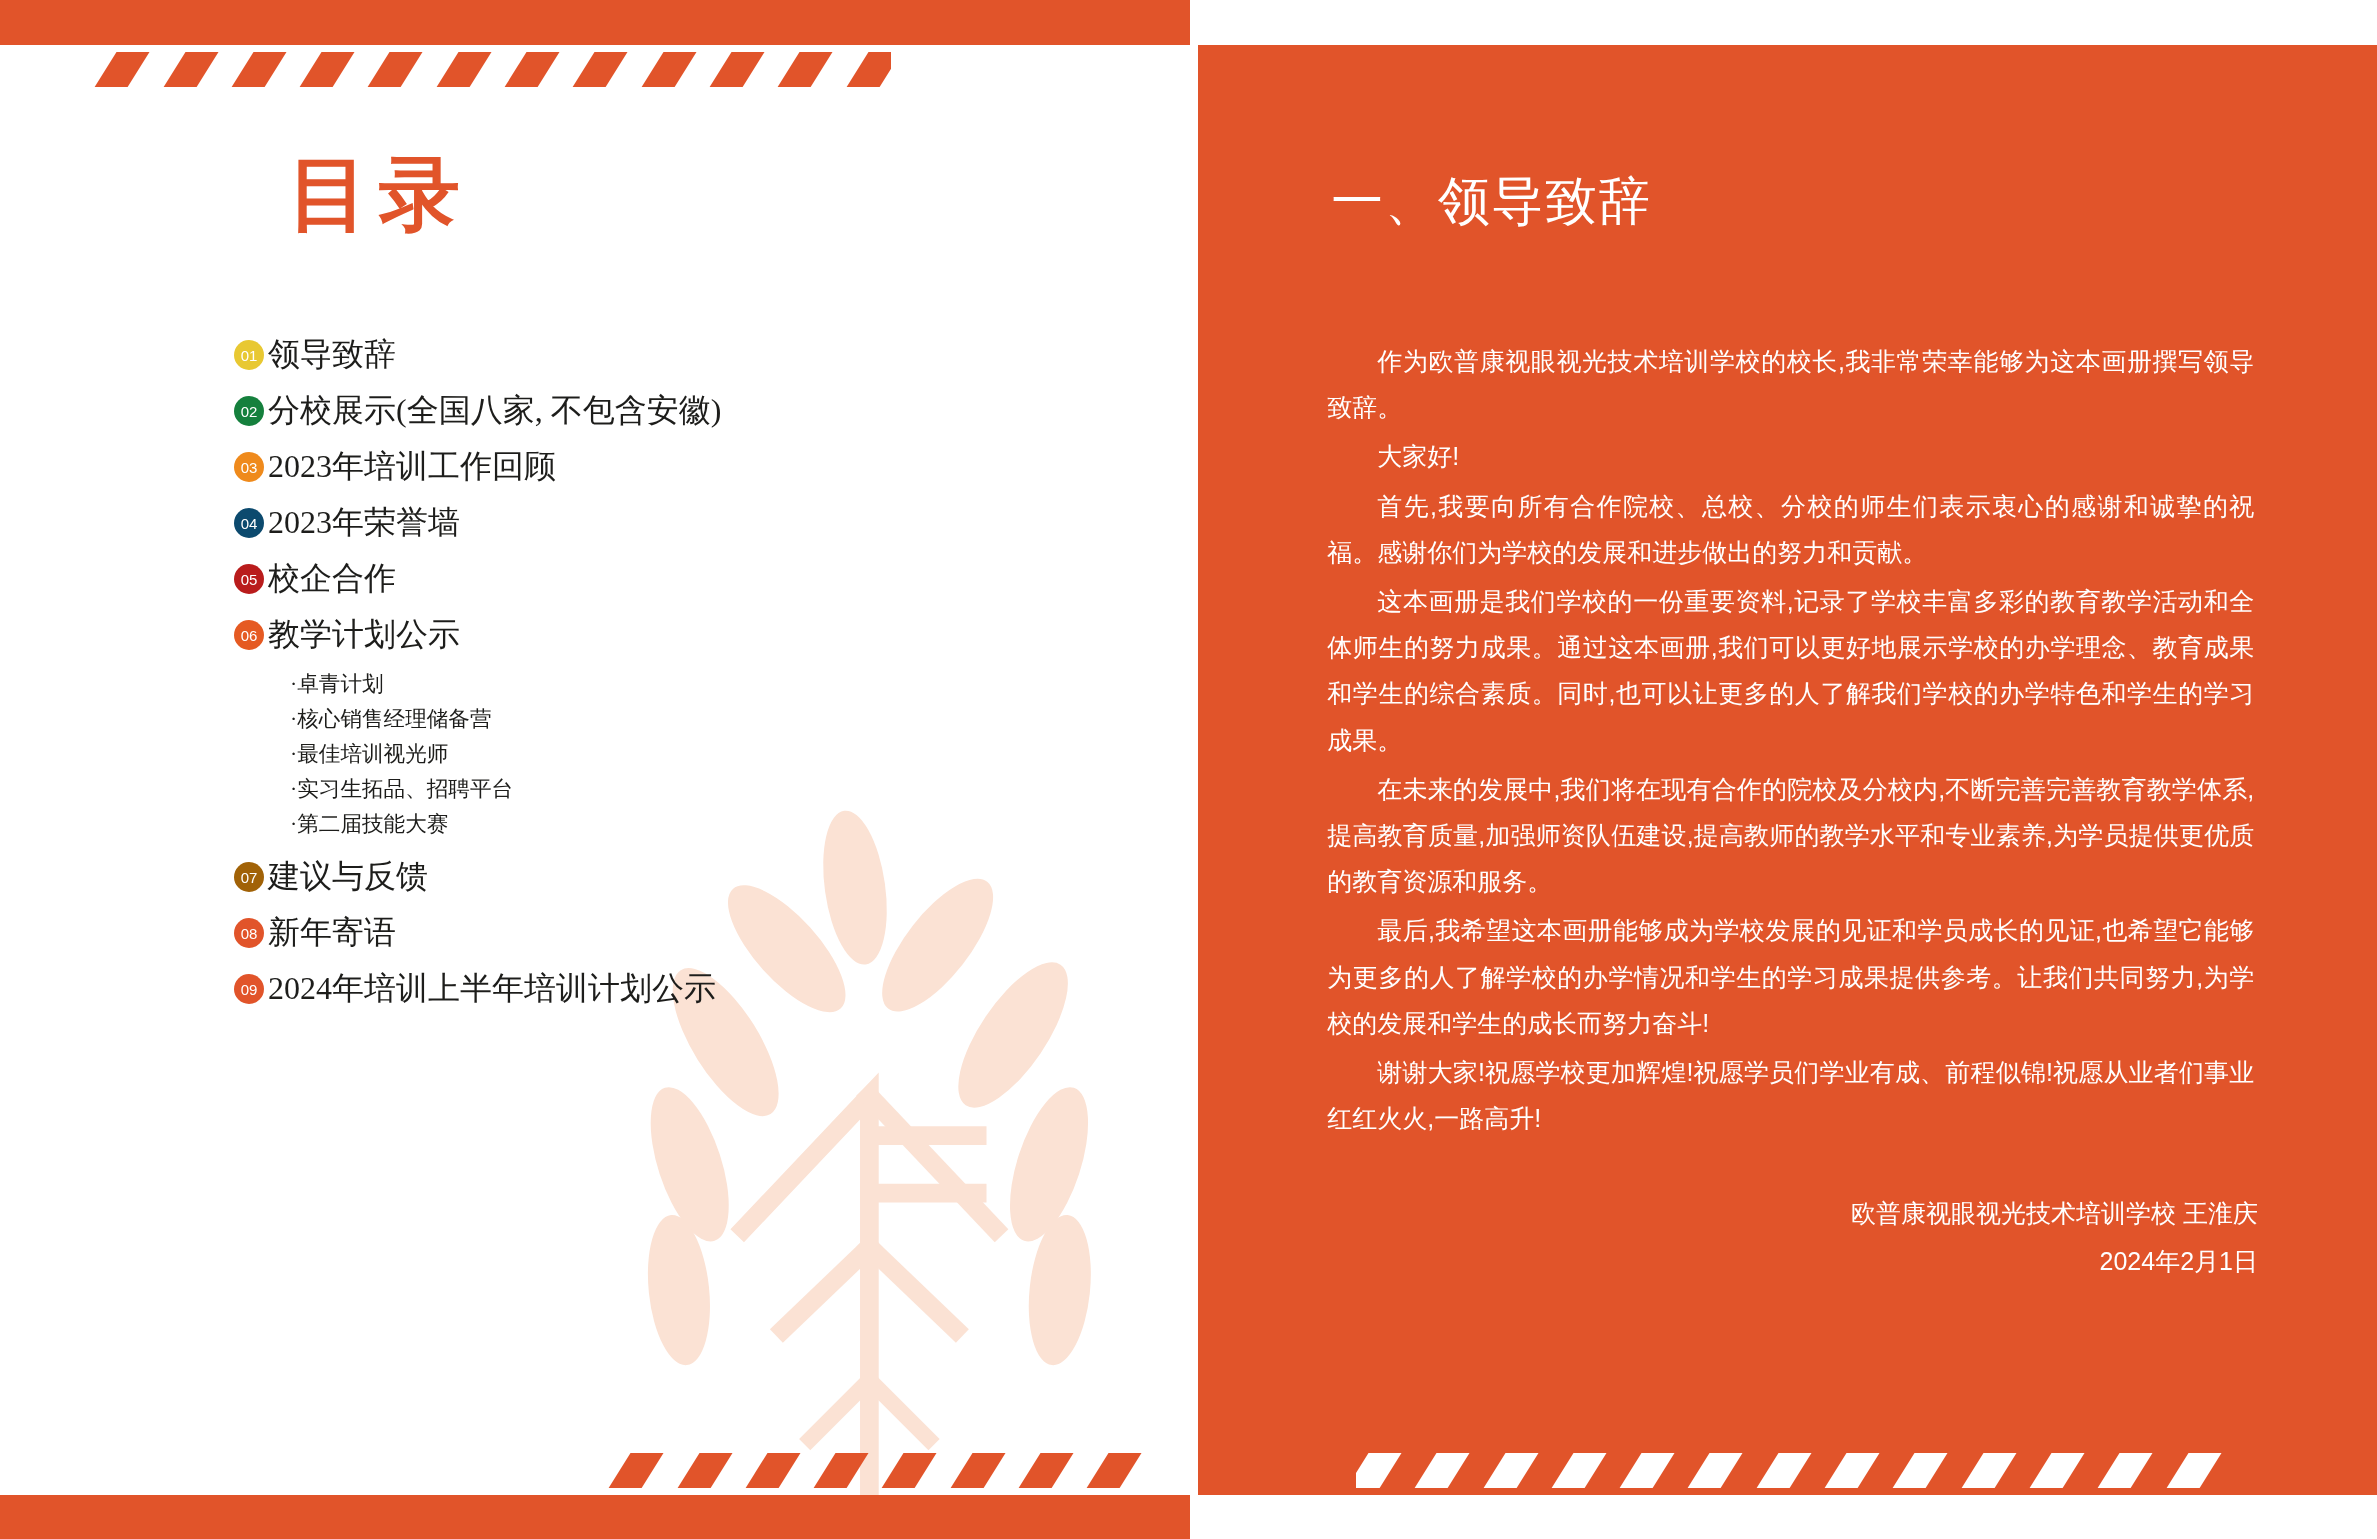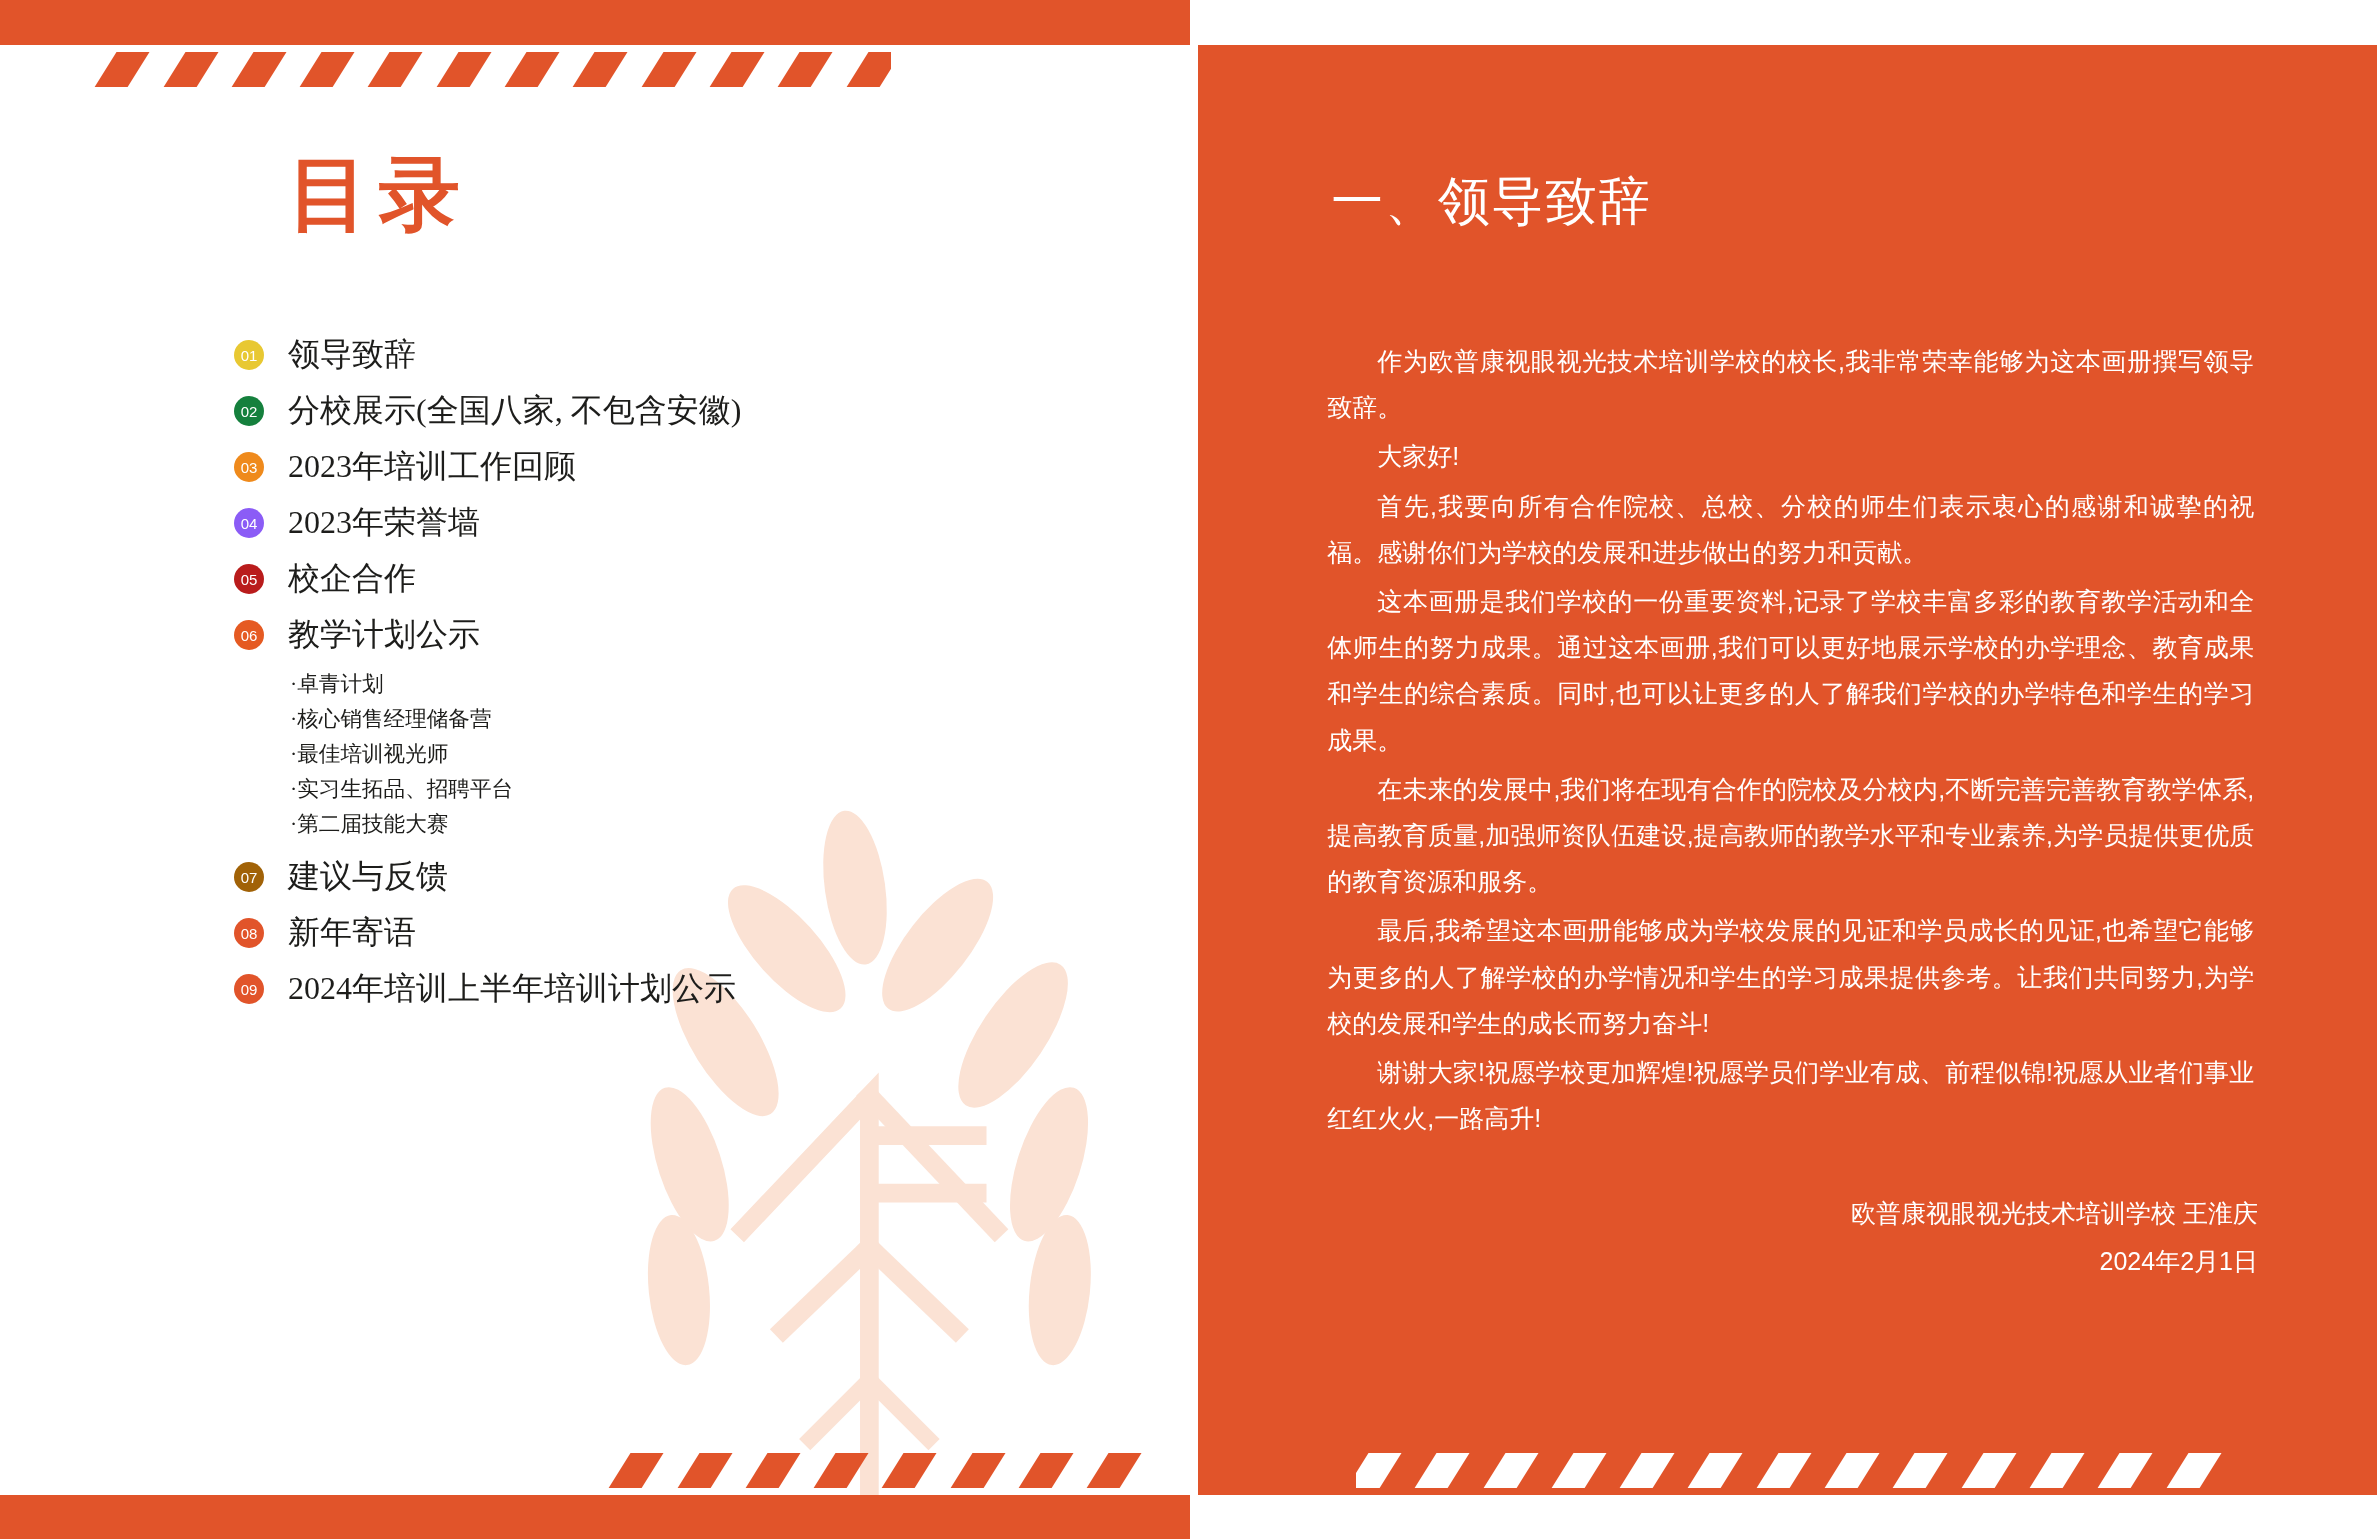--- a/index.html
+++ b/index.html
@@ -112,21 +112,21 @@
     flex: 0 0 auto;
     width: 30px;
     height: 30px;
     border-radius: 50%;
     color: #ffffff;
     font-size: 15px;
     font-family: "Liberation Sans", sans-serif;
     display: flex;
     align-items: center;
     justify-content: center;
-    margin-right: 24px;
+    margin-right: 4px;
   }
   .toc-label {
     font-family: "Liberation Serif", "DejaVu Serif", serif;
     font-size: 32px;
     color: #1d1d1b;
     white-space: nowrap;
   }
   .toc-sublist {
     margin: 4.3px 0 7.2px 56px;
   }
@@ -284,21 +284,21 @@
         <span class="toc-num" style="background:#15803d">02</span>
         <span class="toc-label">分校展示(全国八家, 不包含安徽)</span>
       </div>
 
       <div class="toc-item">
         <span class="toc-num" style="background:#ef8a1c">03</span>
         <span class="toc-label">2023年培训工作回顾</span>
       </div>
 
       <div class="toc-item">
-        <span class="toc-num" style="background:#8b5cf6">04</span>
+        <span class="toc-num" style="background:#0c4a6e">04</span>
         <span class="toc-label">2023年荣誉墙</span>
       </div>
 
       <div class="toc-item">
         <span class="toc-num" style="background:#b91c1c">05</span>
         <span class="toc-label">校企合作</span>
       </div>
 
       <div class="toc-item">
         <span class="toc-num" style="background:#e55a22">06</span>

